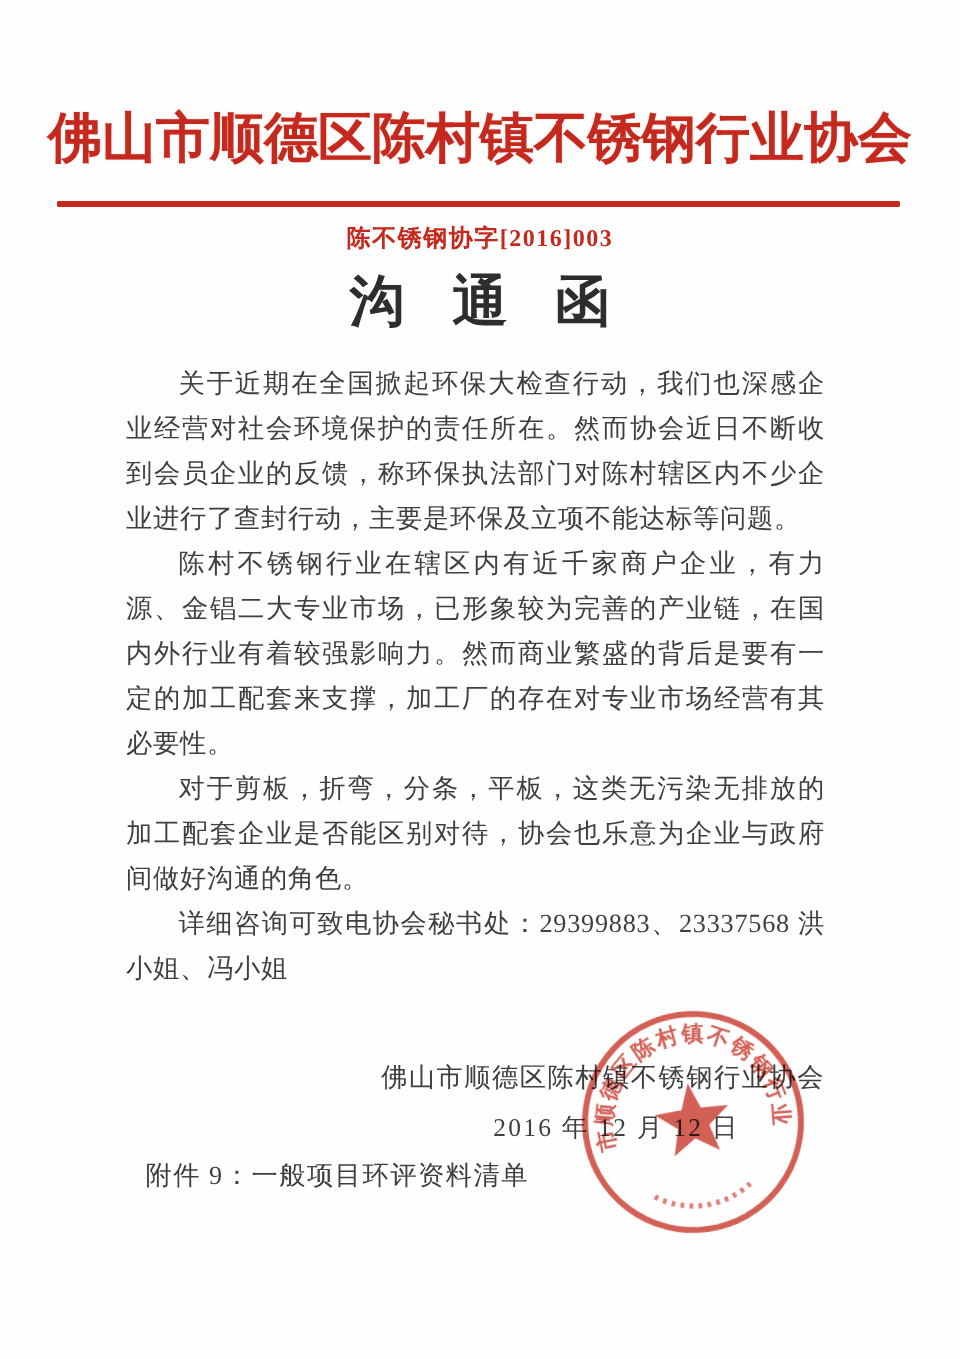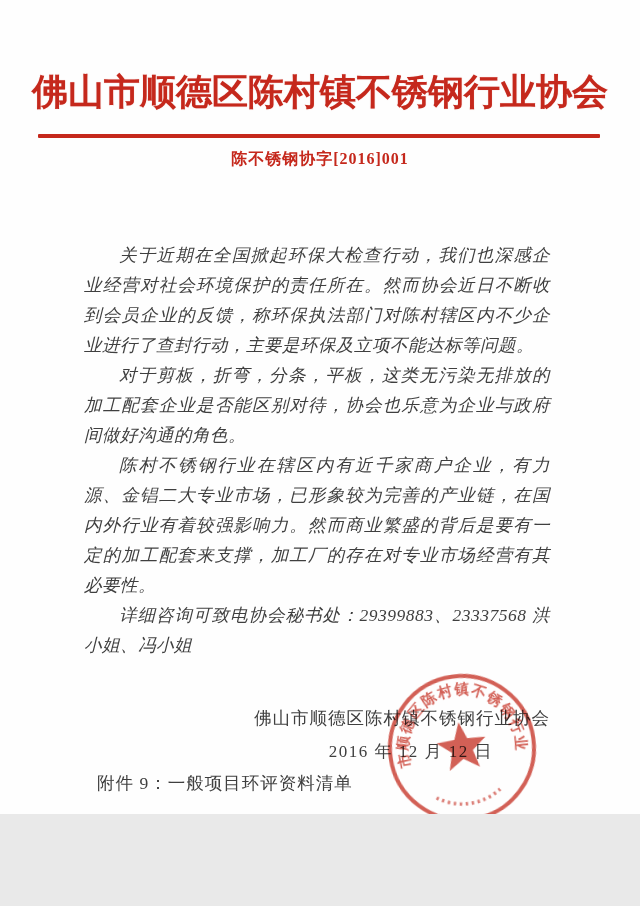--- a/index.html
+++ b/index.html
@@ -1,18 +1,18 @@
 <!DOCTYPE html>
 <html style="--red: #c5281c; --seal-red: #cc4438;"><head>
 <meta charset="utf-8">
 <style>
   html,body{margin:0;padding:0;background:#e9e9e9;}
   .page{
     position:relative;
-    width:640px;height:814px;
+    width:640px;height:906px;
     margin:0 auto;
     background:#fefefe;
     overflow:hidden;
     font-family:"Liberation Serif", serif;
   }
   
   .letterhead{
     position:absolute;top:68px;left:0;width:640px;
     text-align:center;
     font-size:36px;font-weight:bold;
@@ -43,21 +43,21 @@
   }
   
   .body-text{
     position:absolute;top:240px;left:84px;width:466px;
     font-size:17.5px;
     line-height:30px;
     letter-spacing:0.5px;
     color:#3f3f3f;
     text-align:justify;
   }
-  .body-text p{margin:0;text-indent:2em;font-style:italic;}
+  .body-text p{margin:0;text-indent:2em;}
   
   .signature-name{
     position:absolute;top:706px;left:84px;width:466px;
     text-align:right;
     font-size:17.5px;letter-spacing:1px;
     color:#3f3f3f;white-space:nowrap;
   }
   .signature-date{
     position:absolute;top:740px;left:84px;width:409px;
     text-align:right;
@@ -87,27 +87,28 @@
 </style>
 </head>
 <body>
 
 <div class="page">
 
   <div class="letterhead">佛山市顺德区陈村镇不锈钢行业协会</div>
 
   <div class="red-rule"></div>
 
-  <div class="doc-number">陈不锈钢协字[2016]001</div>
+  <div class="doc-number">陈不锈钢协字[2016]003</div>
 
+  <div class="letter-title">沟通函</div>
 
   <div class="body-text">
     <p>关于近期在全国掀起环保大检查行动，我们也深感企业经营对社会环境保护的责任所在。然而协会近日不断收到会员企业的反馈，称环保执法部门对陈村辖区内不少企业进行了查封行动，主要是环保及立项不能达标等问题。</p>
+    <p>陈村不锈钢行业在辖区内有近千家商户企业，有力源、金锠二大专业市场，已形象较为完善的产业链，在国内外行业有着较强影响力。然而商业繁盛的背后是要有一定的加工配套来支撑，加工厂的存在对专业市场经营有其必要性。</p>
     <p>对于剪板，折弯，分条，平板，这类无污染无排放的加工配套企业是否能区别对待，协会也乐意为企业与政府间做好沟通的角色。</p>
-    <p>陈村不锈钢行业在辖区内有近千家商户企业，有力源、金锠二大专业市场，已形象较为完善的产业链，在国内外行业有着较强影响力。然而商业繁盛的背后是要有一定的加工配套来支撑，加工厂的存在对专业市场经营有其必要性。</p>
     <p>详细咨询可致电协会秘书处：29399883、23337568 洪小姐、冯小姐</p>
   </div>
 
   <div class="signature-name">佛山市顺德区陈村镇不锈钢行业协会</div>
 
   <div class="signature-date">2016 年 12 月 12 日</div>
 
   <div class="attachment-note">附件 9：一般项目环评资料清单</div>
 
   <div class="seal">

